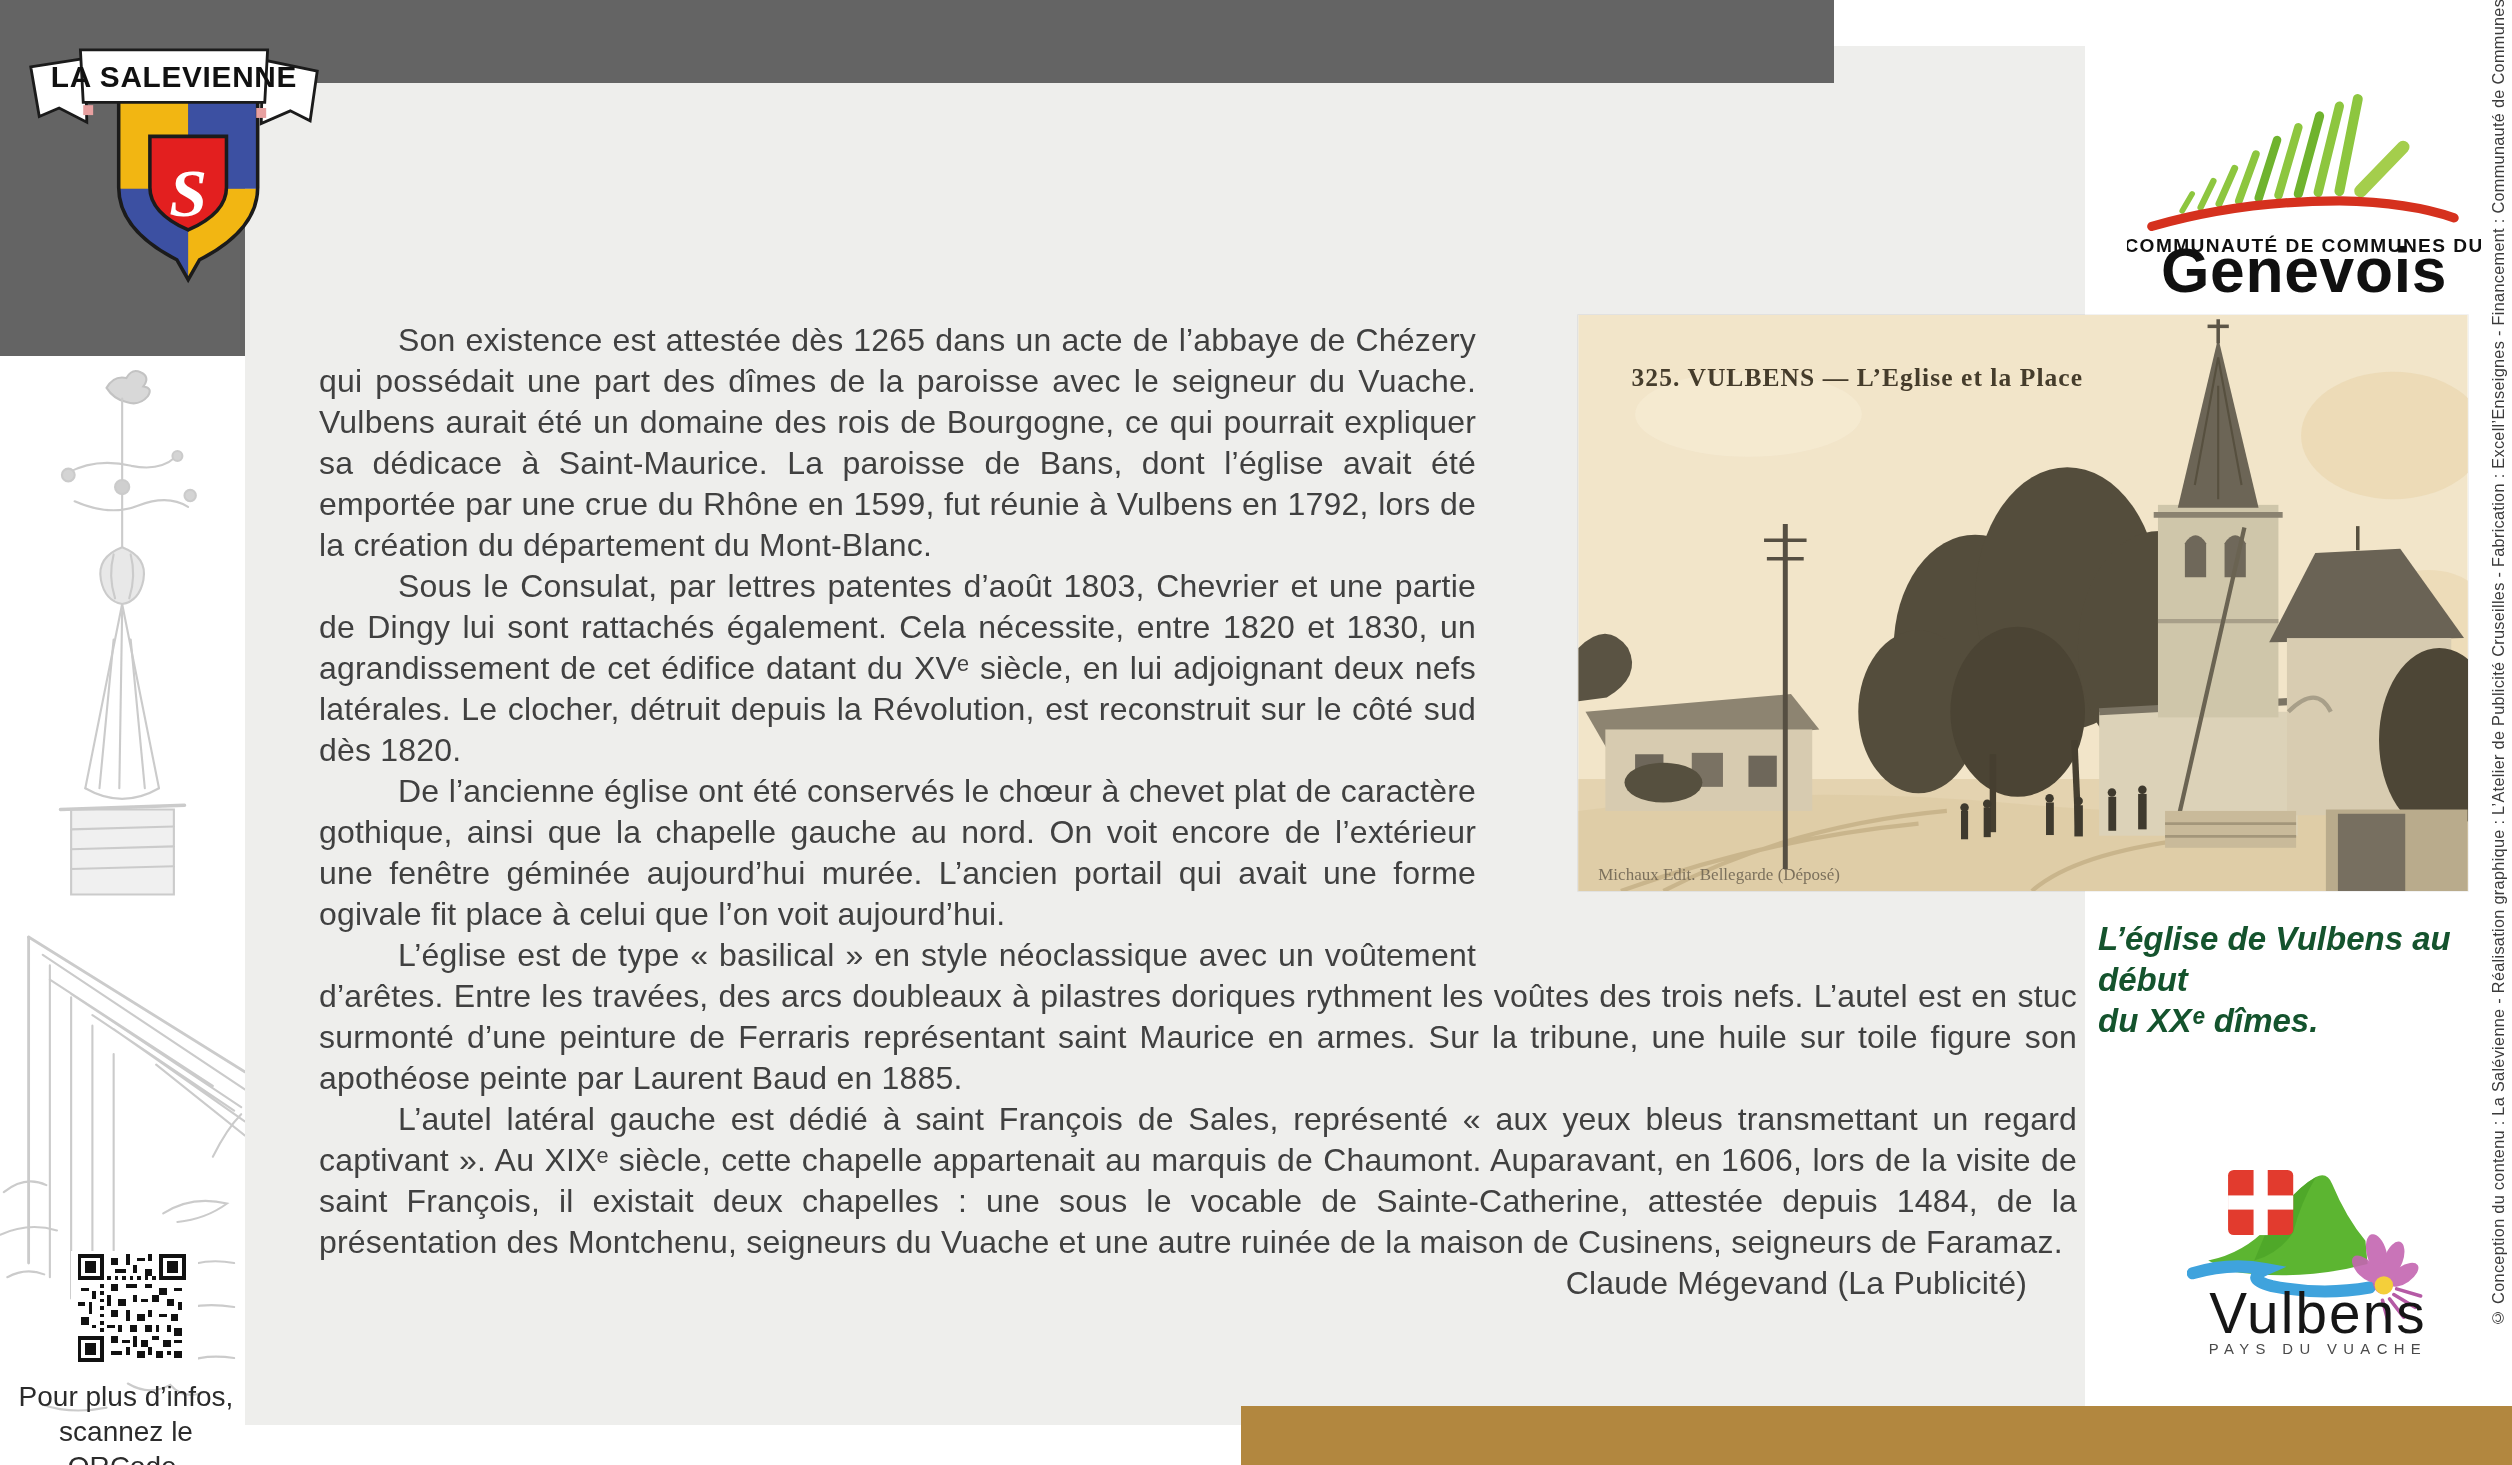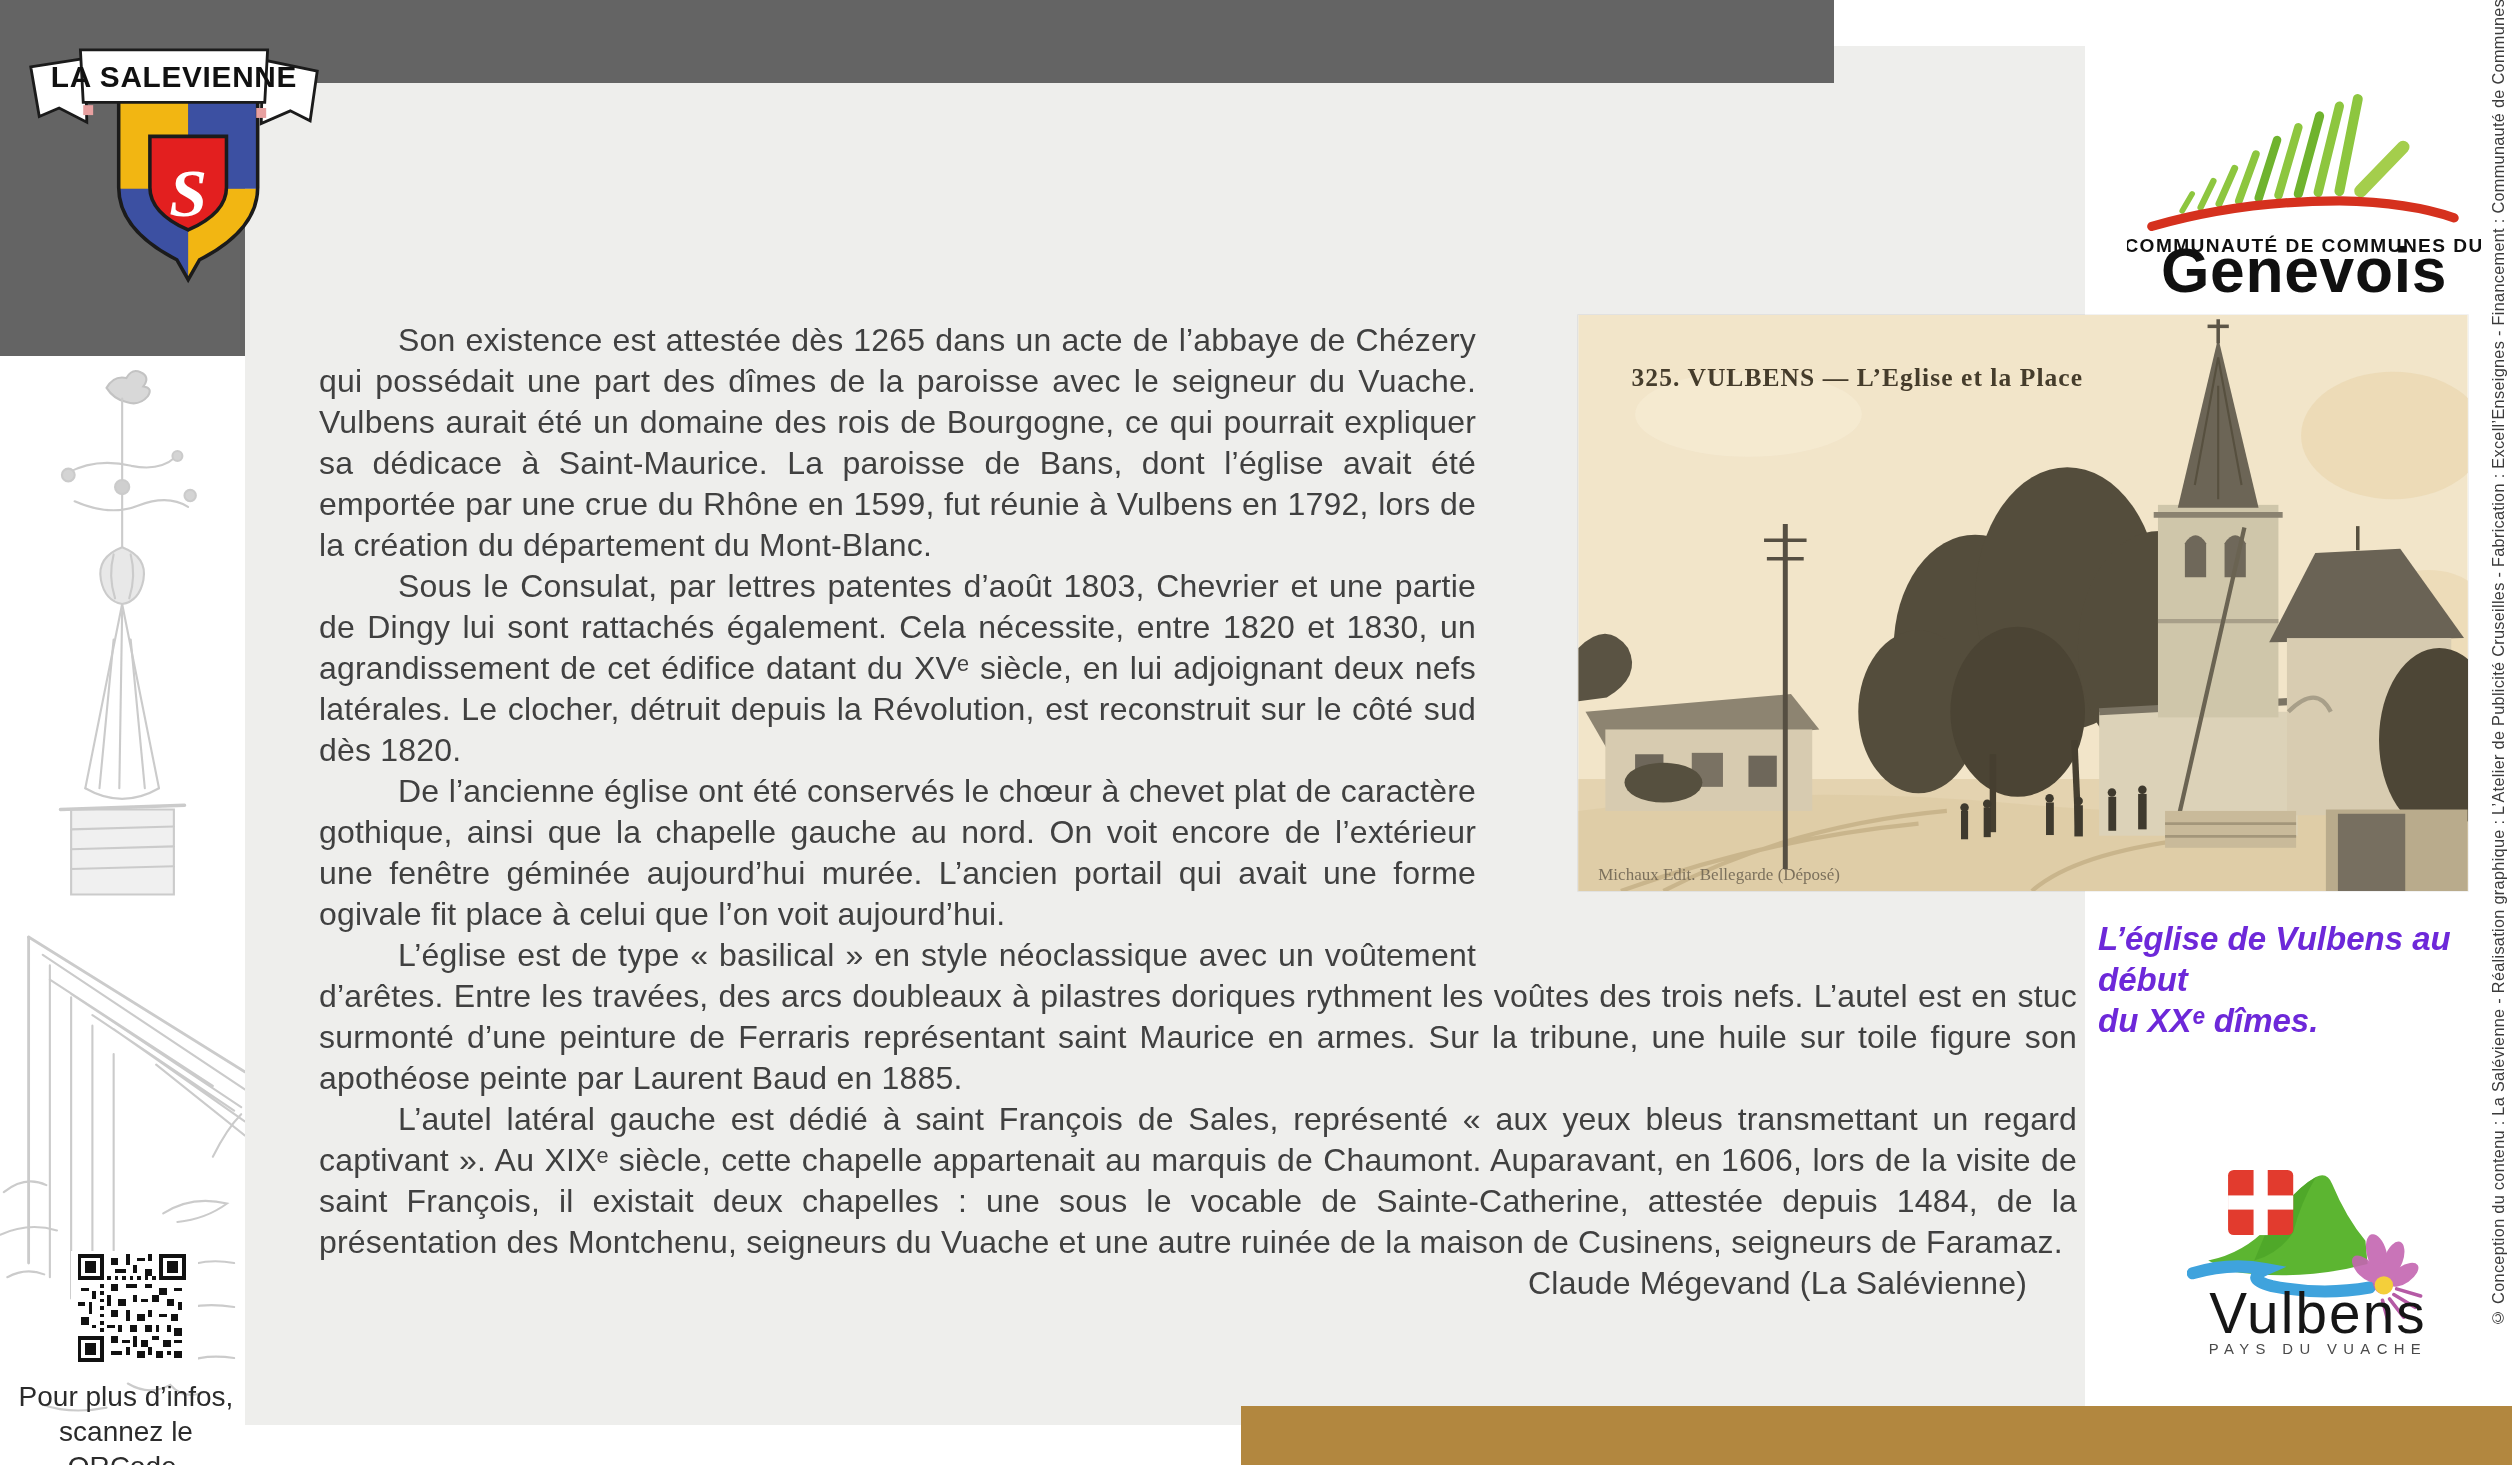--- a/index.html
+++ b/index.html
@@ -25,21 +25,21 @@
     font-size:32px;line-height:41px;text-align:justify;color:#404040;letter-spacing:0.2px;
   }
   #bodytext p{margin:0;text-indent:79px;}
   #wrapspacer{float:right;width:601px;height:624px;}
   #signature{margin-top:50px;text-indent:0;text-align:right;padding-right:50px;}
   
   #postcard{left:1578px;top:315px;width:890px;height:576px;box-shadow:0 0 0 0.7px rgba(0,0,0,.08);}
   
   #photocaption{
     left:2098px;top:918px;width:383px;
-    font-size:33px;line-height:41px;font-style:italic;font-weight:700;color:#6d28d9;
+    font-size:33px;line-height:41px;font-style:italic;font-weight:700;color:#14532d;
   }
   
   #credits{
     right:4.3px;top:250px;height:1077px;
     writing-mode:vertical-rl;transform:rotate(180deg);
     font-size:16.3px;letter-spacing:0.3px;color:#3b3b3b;white-space:nowrap;
   }
   
   #qrwrap{left:71px;top:1251px;width:121px;height:113px;background:#ffffff;padding:2.8px;}
   #qrnote{
@@ -153,21 +153,21 @@
     <text class="svgtext" x="250" y="325" font-size="88" font-weight="bold" letter-spacing="1" text-anchor="middle" fill="#101010">Genevois</text>
   </svg>
 
   <div class="abs" id="bodytext">
     <div id="wrapspacer"></div>
     <p>Son existence est attestée dès 1265 dans un acte de l’abbaye de Chézery qui possédait une part des dîmes de la paroisse avec le seigneur du Vuache. Vulbens aurait été un domaine des rois de Bourgogne, ce qui pourrait expliquer sa dédicace à Saint-Maurice. La paroisse de Bans, dont l’église avait été emportée par une crue du Rhône en 1599, fut réunie à Vulbens en 1792, lors de la création du département du Mont-Blanc.</p>
     <p>Sous le Consulat, par lettres patentes d’août 1803, Chevrier et une partie de Dingy lui sont rattachés également. Cela nécessite, entre 1820 et 1830, un agrandissement de cet édifice datant du XVᵉ siècle, en lui adjoignant deux nefs latérales. Le clocher, détruit depuis la Révolution, est reconstruit sur le côté sud dès 1820.</p>
     <p>De l’ancienne église ont été conservés le chœur à chevet plat de caractère gothique, ainsi que la chapelle gauche au nord. On voit encore de l’extérieur une fenêtre géminée aujourd’hui murée. L’ancien portail qui avait une forme ogivale fit place à celui que l’on voit aujourd’hui.</p>
     <p>L’église est de type « basilical » en style néoclassique avec un voûtement d’arêtes. Entre les travées, des arcs doubleaux à pilastres doriques rythment les voûtes des trois nefs. L’autel est en stuc surmonté d’une peinture de Ferraris représentant saint Maurice en armes. Sur la tribune, une huile sur toile figure son apothéose peinte par Laurent Baud en 1885.</p>
     <p>L’autel latéral gauche est dédié à saint François de Sales, représenté « aux yeux bleus transmettant un regard captivant ». Au XIXᵉ siècle, cette chapelle appartenait au marquis de Chaumont. Auparavant, en 1606, lors de la visite de saint François, il existait deux chapelles : une sous le vocable de Sainte-Catherine, attestée depuis 1484, de la présentation des Montchenu, seigneurs du Vuache et une autre ruinée de la maison de Cusinens, seigneurs de Faramaz.</p>
-    <p id="signature">Claude Mégevand (La Salévienne)</p>
+    <p id="signature">Claude Mégevand (La Publicité)</p>
   </div>
 
   <svg class="abs" id="postcard" viewBox="0 0 1255 813">
     <rect x="0" y="0" width="1255" height="813" fill="#f2e5c9"></rect>
     <ellipse cx="1150" cy="170" rx="130" ry="90" fill="#e7d1a6" opacity=".5"></ellipse>
     <ellipse cx="1200" cy="430" rx="90" ry="70" fill="#e7d1a6" opacity=".45"></ellipse>
     <ellipse cx="240" cy="140" rx="160" ry="60" fill="#f7ecd6" opacity=".6"></ellipse>
 
     <rect x="0" y="655" width="1255" height="158" fill="#e4d3b0"></rect>
     <path d="M0,700 Q300,660 620,690 Q900,715 1255,700 L1255,813 L0,813 Z" fill="#dcc9a2" opacity=".6"></path>

